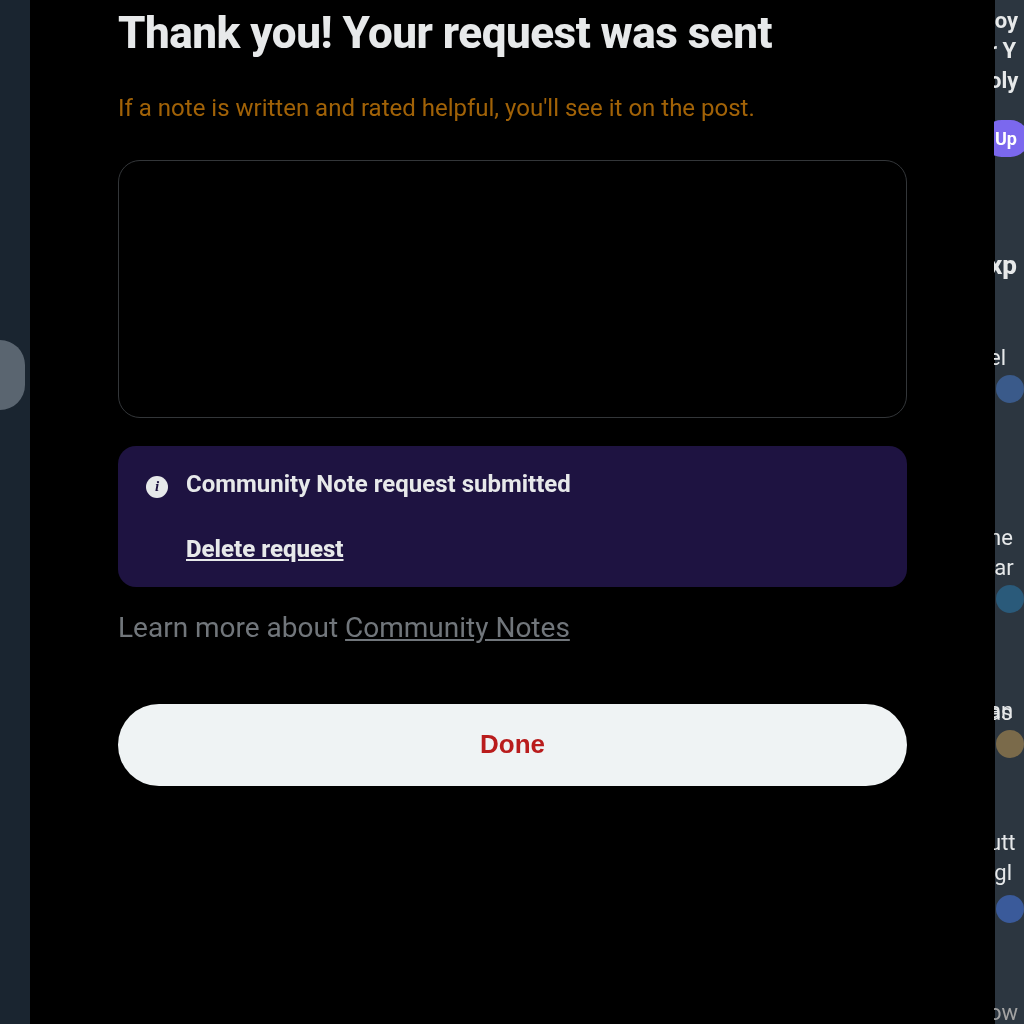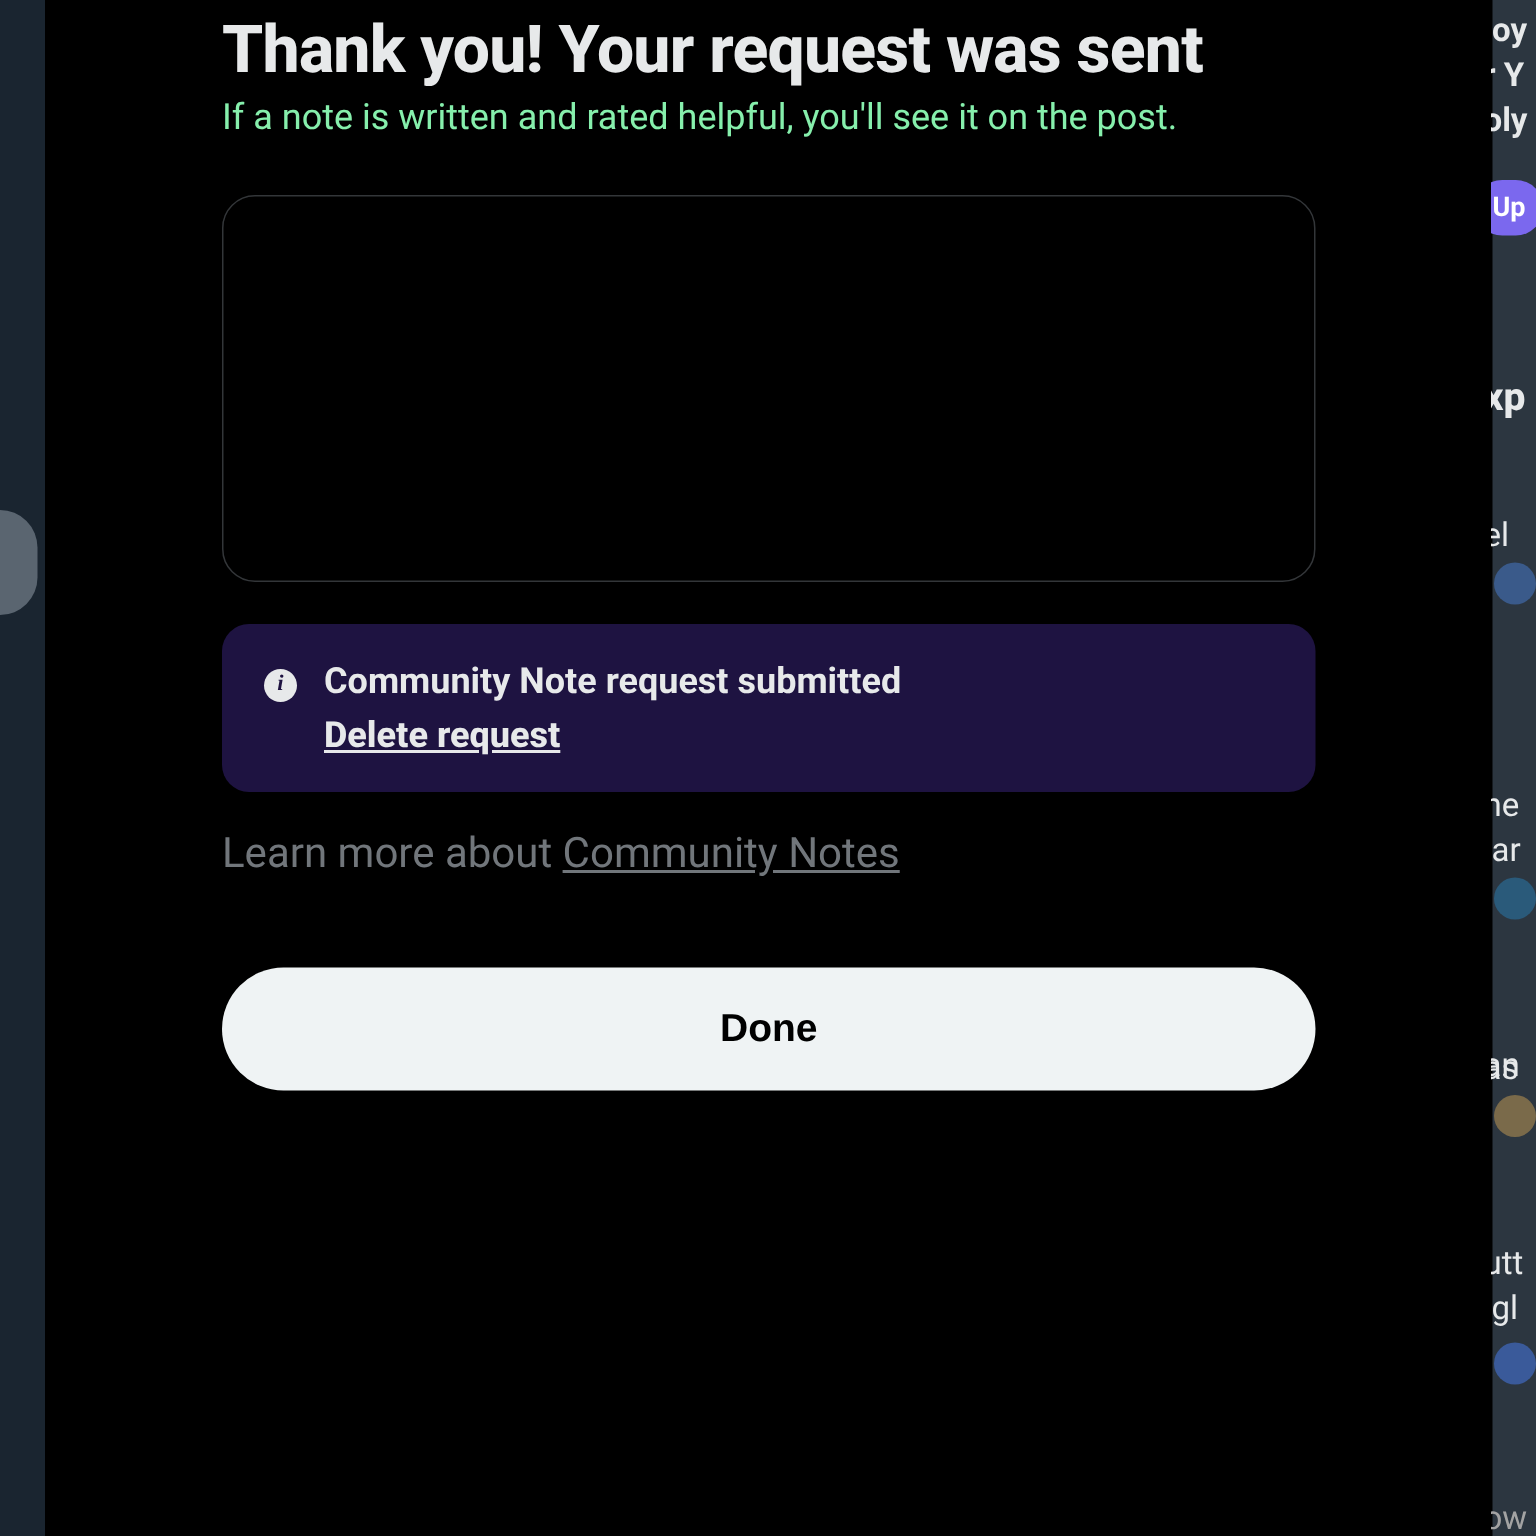--- a/index.html
+++ b/index.html
@@ -83,36 +83,37 @@
       border-radius: 0 35px 35px 0;
     }
     
     .modal {
       position: absolute;
       left: 30px;
       top: 0;
       width: 965px;
       height: 1024px;
       background: #000;
-      padding: 0 118px;
+      padding: 0 88px;
     }
     
     .modal-title {
       color: #e7e9ea;
       font-size: 44px;
       font-weight: 800;
       line-height: 1.3;
       margin-top: 5px;
       letter-spacing: -0.5px;
     }
     
     .modal-subtitle {
-      color: #86efac;
+      color: #a16207;
       font-size: 24px;
       line-height: 1.4;
+      margin-top: 30px;
       font-weight: 400;
     }
     
     .post-box {
       margin-top: 34px;
       width: 100%;
       height: 258px;
       border: 1px solid #333639;
       border-radius: 22px;
       background: #000;
@@ -158,21 +159,21 @@
       color: #e7e9ea;
       font-size: 24px;
       font-weight: 700;
     }
     
     .delete-link {
       color: #e7e9ea;
       font-size: 24px;
       font-weight: 800;
       text-decoration: underline;
-      margin-top: 8px;
+      margin-top: 37px;
       margin-left: 40px;
       cursor: pointer;
       align-self: flex-start;
     }
     
     .help-text {
       color: #71767b;
       font-size: 24px;
       line-height: 1.45;
       margin-top: 110px;
@@ -198,21 +199,21 @@
       cursor: pointer;
     }
     
     .done-button {
       margin-top: 60px;
       width: 100%;
       height: 82px;
       background: #eff3f4;
       border: none;
       border-radius: 41px;
-      color: #000000;
+      color: #b91c1c;
       font-size: 26px;
       font-weight: 700;
       cursor: pointer;
     }
   </style>
 </head>
 <body>
 
 <div class="backdrop">
   <div class="backdrop-left">

